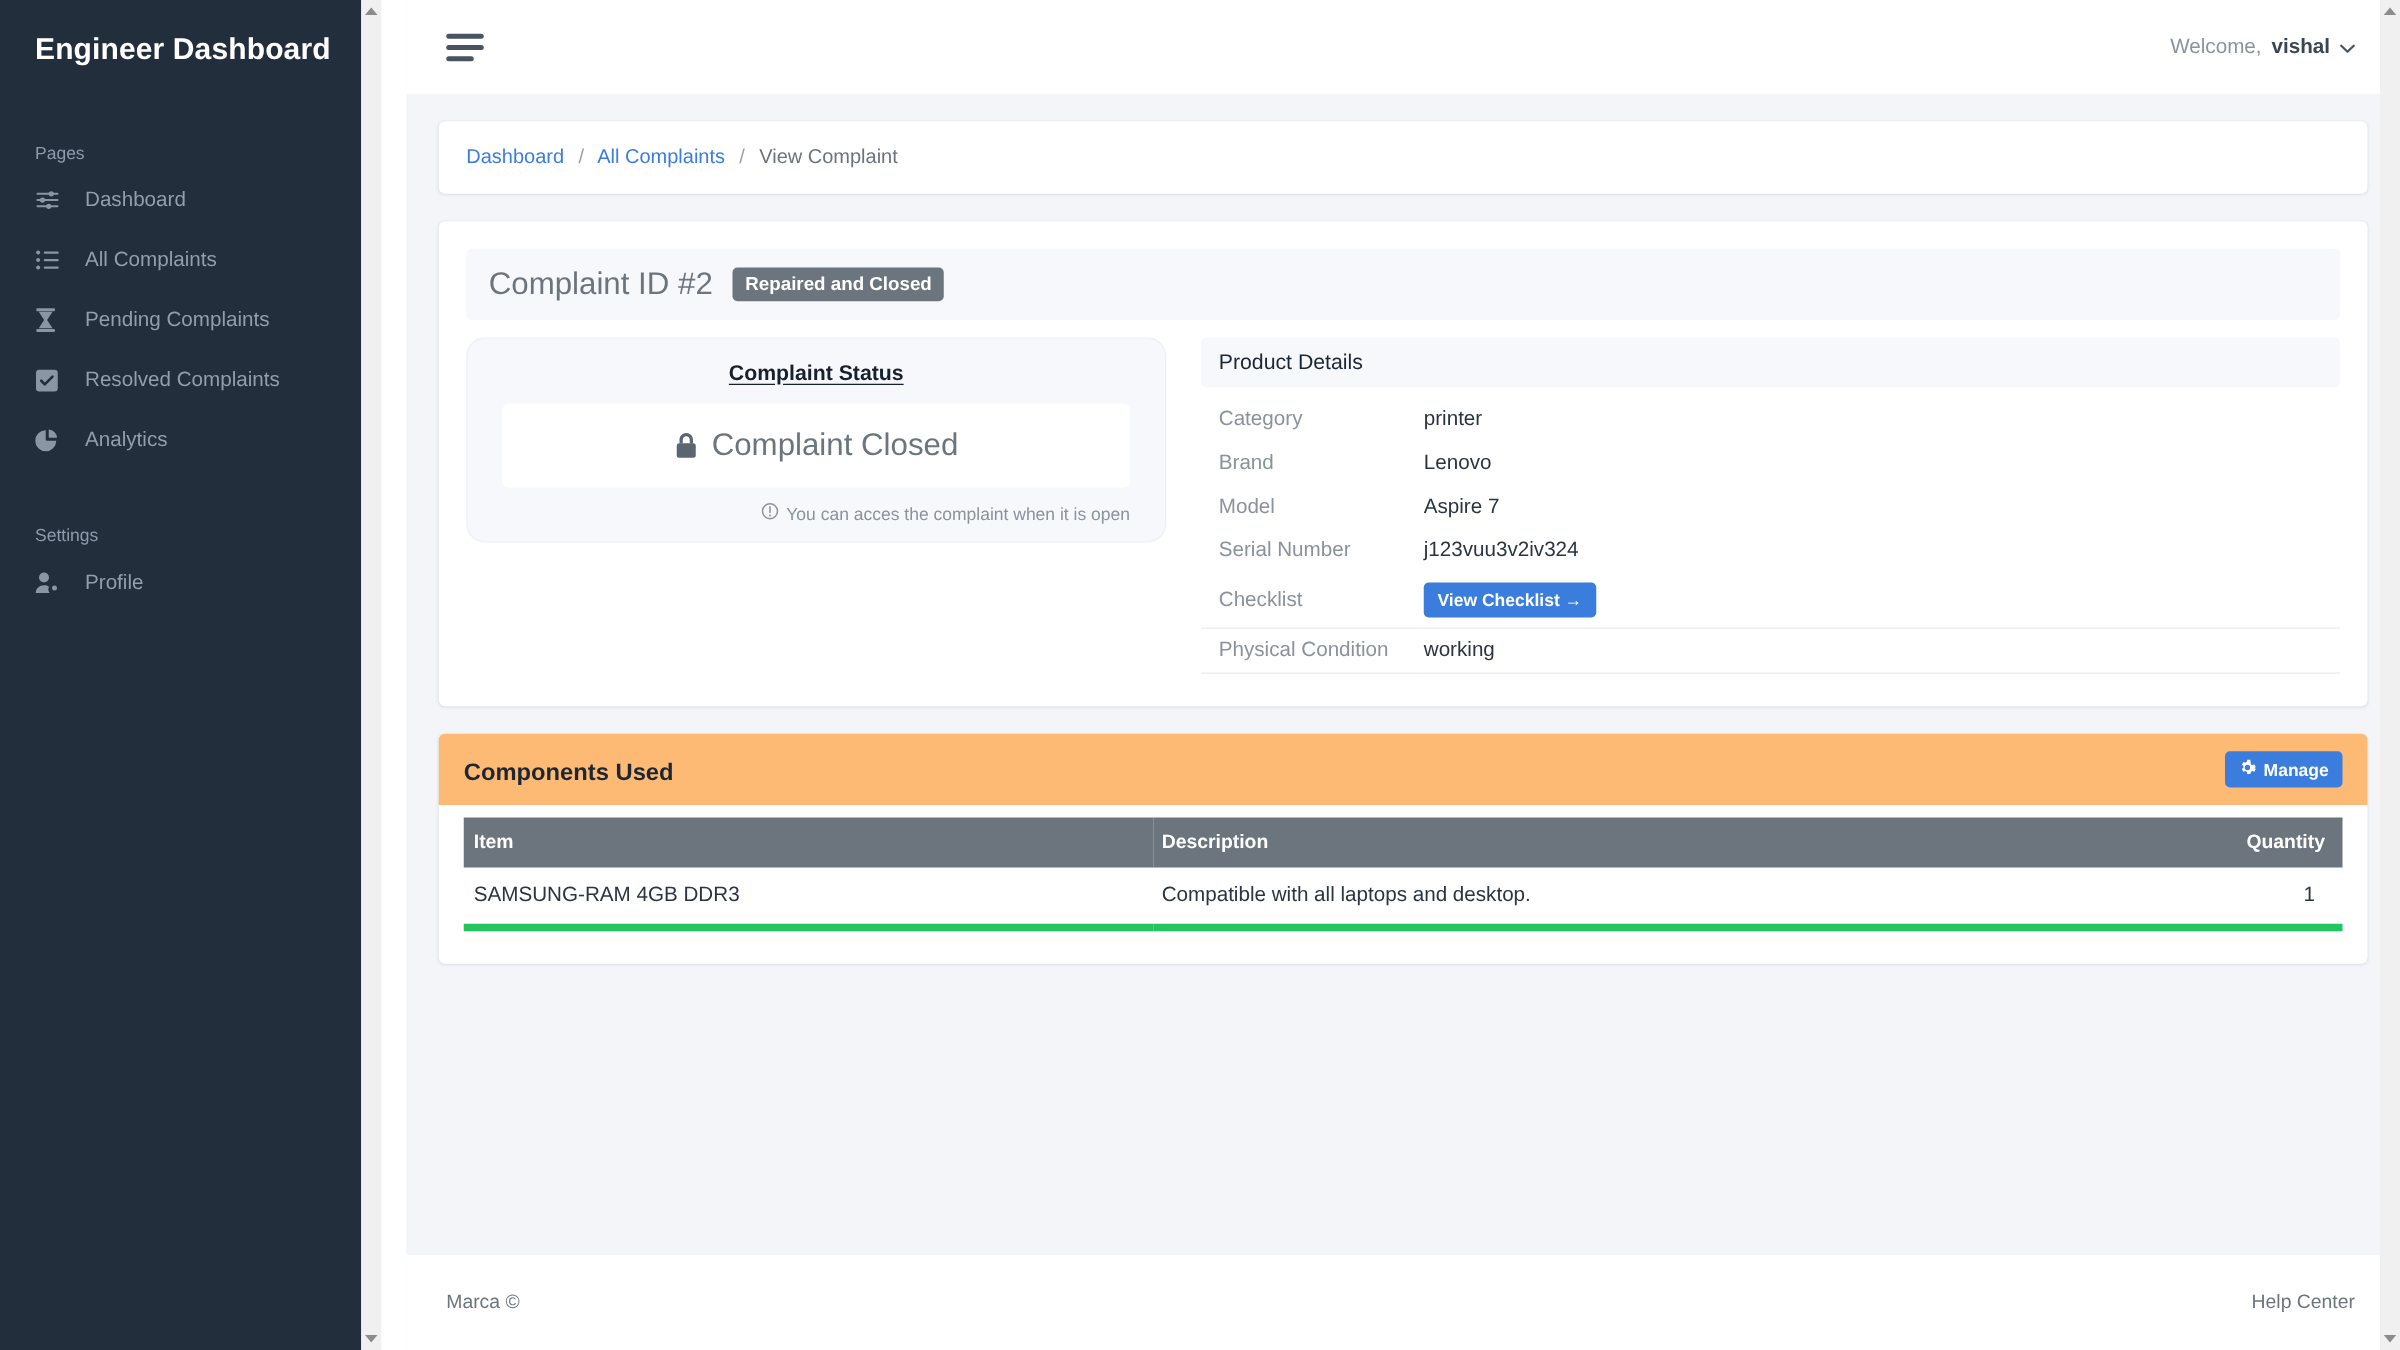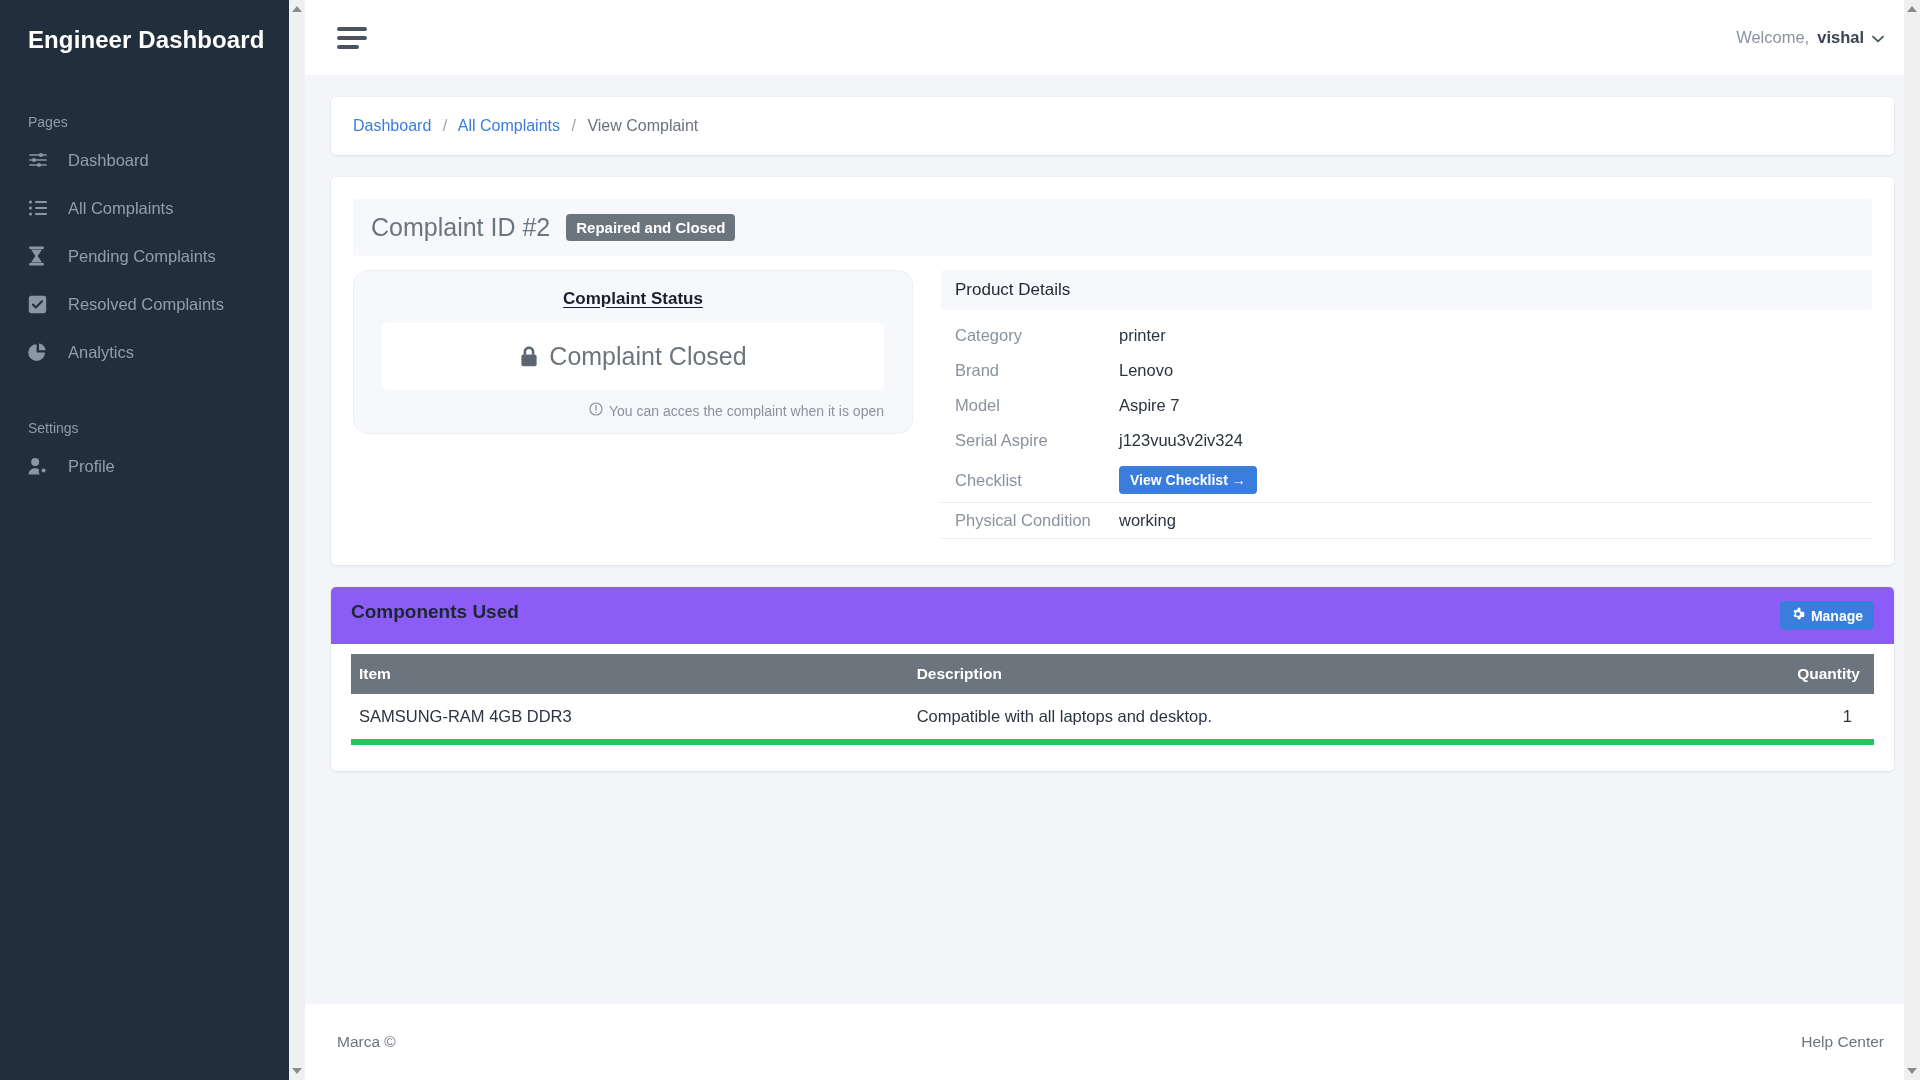--- a/index.html
+++ b/index.html
@@ -2,21 +2,21 @@
 <html><head>
 <meta charset="utf-8">
 <style>
   * { box-sizing: border-box; margin: 0; padding: 0; }
   html, body {
     width: 1920px; height: 1080px;
     overflow: hidden;
     font-family: "Liberation Sans", sans-serif;
     background: #ffffff;
   }
-  .app { display: flex; width: 1920px; height: 1080px; position: relative; }
+  .app { display: flex; width: 1920px; height: 1080px; position: relative; gap: 20px; }
 
   
   .sidebar {
     width: 289px; min-width: 289px; height: 1080px;
     background: #222e3c;
     color: #cfd6de;
     padding-top: 18px;
     position: relative;
     overflow: hidden;
   }
@@ -181,23 +181,23 @@
     font-size: 14px; font-weight: bold;
     padding: 6px 11px; cursor: pointer;
     font-family: "Liberation Sans", sans-serif;
   }
   .problem-row td.k { color: #1d2733; font-weight: bold; }
   .problem-row td.v { color: #6c757d; }
 
   
   .components-card { padding: 0 0 26px 0; }
   .components-head {
-    background: #8b5cf6;
+    background: #fdba74;
     padding: 14px 20px;
-    display: flex; align-items: flex-start; justify-content: space-between;
+    display: flex; align-items: flex-end; justify-content: space-between;
     border-radius: 5px 5px 0 0;
   }
   .components-title { font-size: 19px; color: #1d2733; font-weight: 600; }
   .comp-table { width: 100%; border-collapse: collapse; margin: 10px 20px 0 20px; width: calc(100% - 40px); }
   .comp-table thead th {
     background: #6c757d; color: #ffffff;
     font-size: 15.5px; font-weight: bold;
     text-align: left; padding: 11px 6px;
   }
   .comp-table thead th:first-child { padding-left: 8px; margin-left: 20px; }
@@ -400,21 +400,21 @@
                 </tr>
                 <tr>
                   <td class="k">Brand</td>
                   <td class="v">Lenovo</td>
                 </tr>
                 <tr>
                   <td class="k">Model</td>
                   <td class="v">Aspire 7</td>
                 </tr>
                 <tr>
-                  <td class="k">Serial Aspire</td>
+                  <td class="k">Serial Number</td>
                   <td class="v">j123vuu3v2iv324</td>
                 </tr>
                 <tr class="bordered-b">
                   <td class="k">Checklist</td>
                   <td class="v">
                     <button class="btn-blue">View Checklist →</button>
                   </td>
                 </tr>
                 <tr class="bordered-b">
                   <td class="k">Physical Condition</td>

